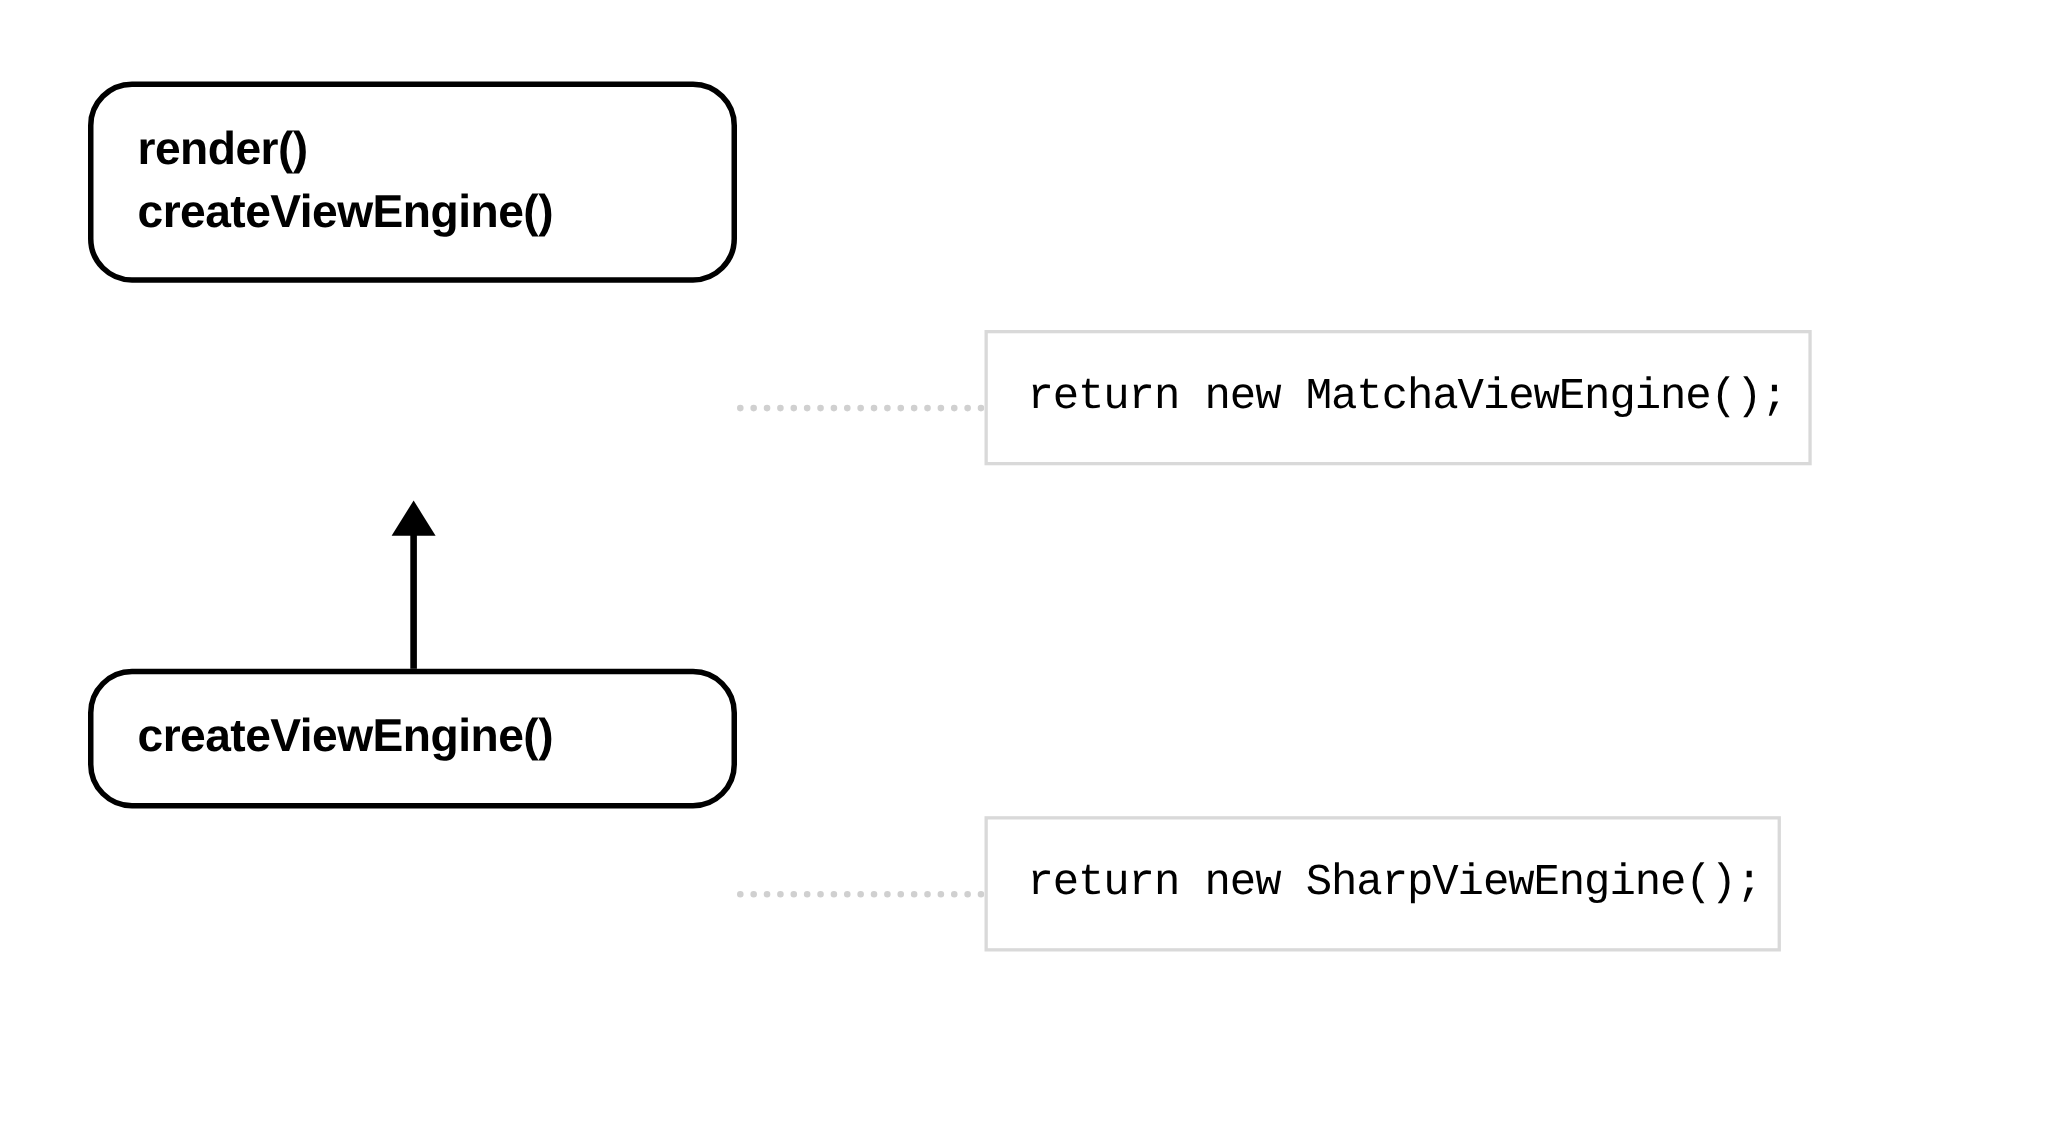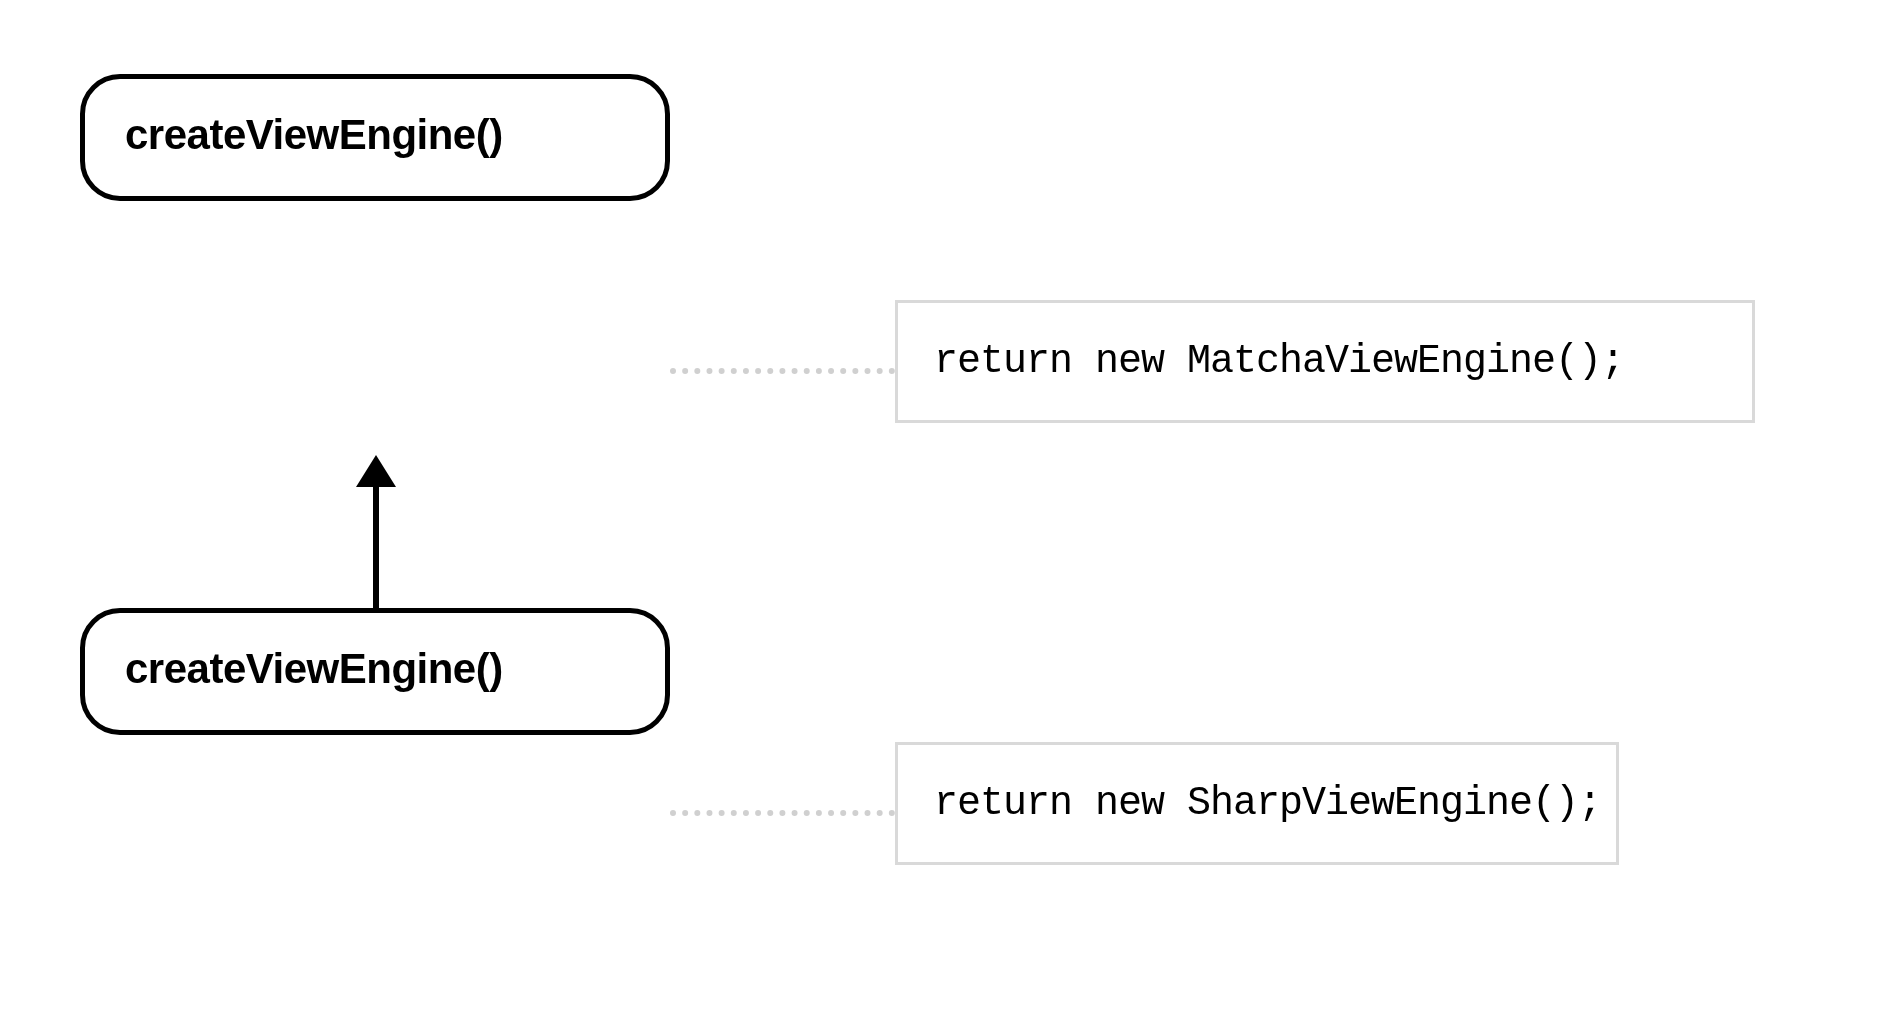--- a/index.html
+++ b/index.html
@@ -65,36 +65,37 @@
       border-left: 20px solid transparent;
       border-right: 20px solid transparent;
       border-bottom: 32px solid #000000;
     }
   </style>
 </head>
 <body>
 
 <div class="uml-box" style="left:80px; top:74px; width:590px;">
   <div class="uml-body">
+    <div class="uml-method">render()</div>
     <div class="uml-method">createViewEngine()</div>
   </div>
 </div>
 
 <div class="uml-box" style="left:80px; top:608px; width:590px;">
   <div class="uml-body">
     <div class="uml-method">createViewEngine()</div>
   </div>
 </div>
 
 <div class="arrow-head" style="left:356px; top:455px;"></div>
 <div class="arrow-line" style="left:373px; top:485px; height:123px;"></div>
 
 <div class="dotted-line" style="left:670px; top:368px; width:225px;"></div>
 
-<div class="note-box" style="left:895px; top:300px; width:860px;">
+<div class="note-box" style="left:895px; top:300px; width:752px;">
   <div class="note-text">return new MatchaViewEngine();</div>
 </div>
 
 <div class="dotted-line" style="left:670px; top:810px; width:225px;"></div>
 
 <div class="note-box" style="left:895px; top:742px; width:724px;">
   <div class="note-text">return new SharpViewEngine();</div>
 </div>
 
 </body></html>

